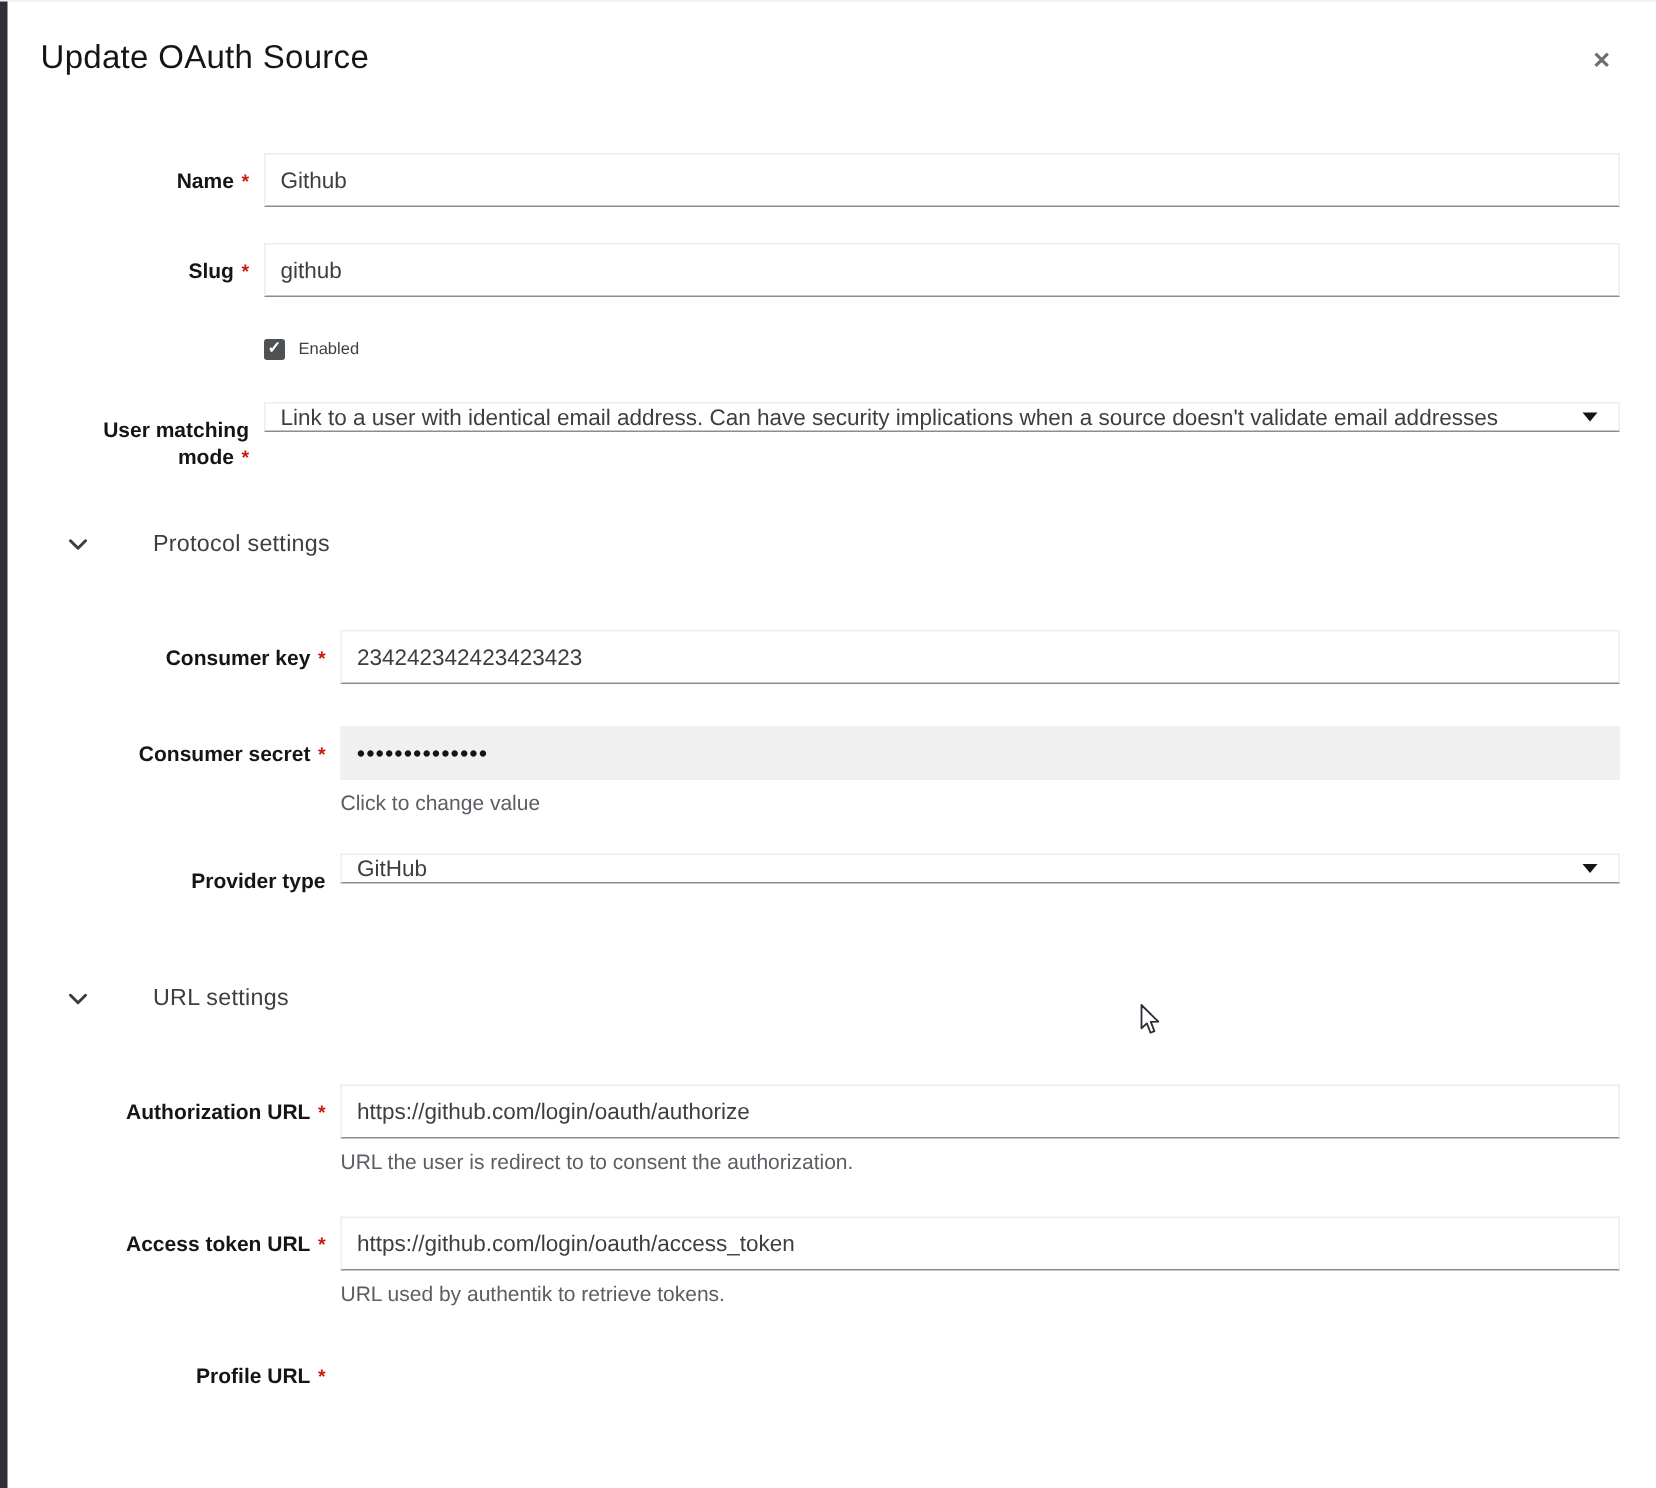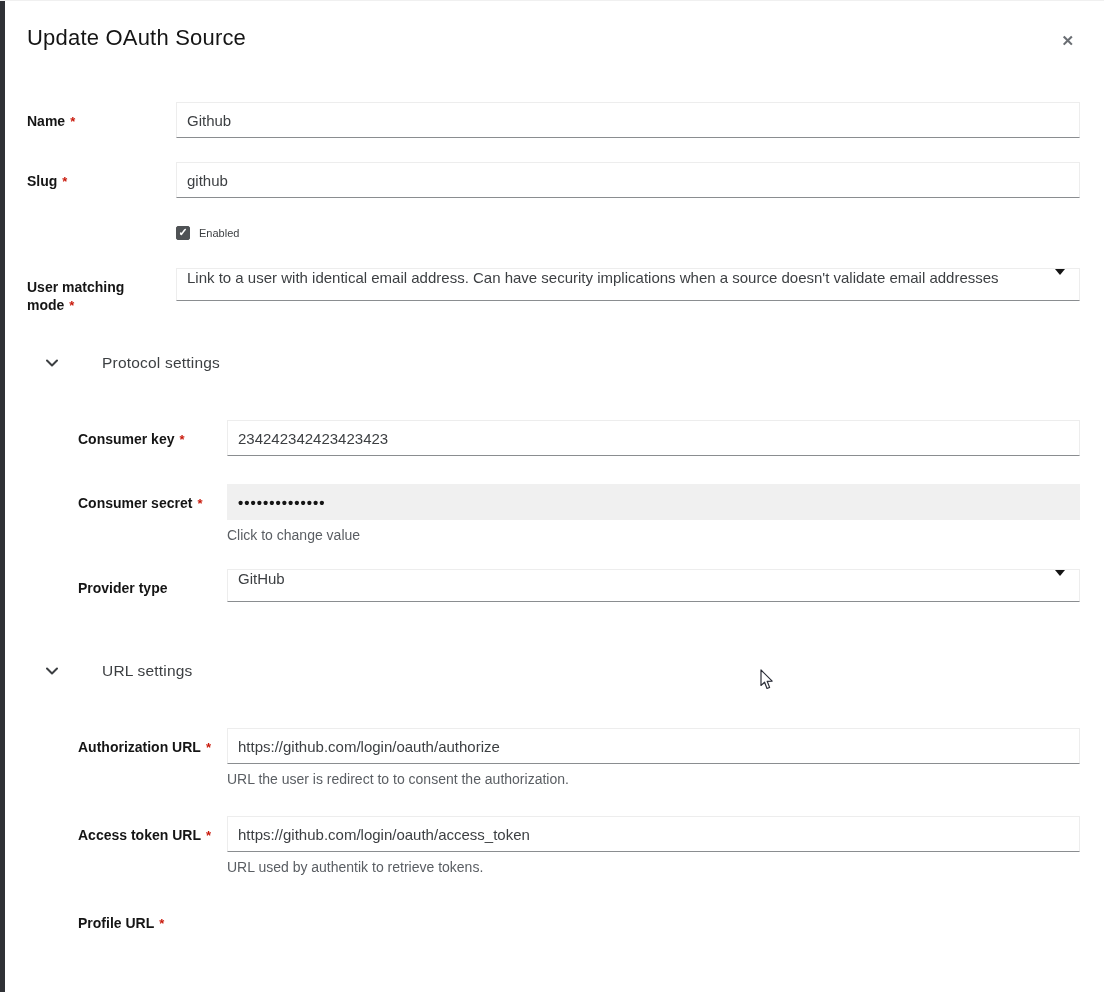--- a/index.html
+++ b/index.html
@@ -37,21 +37,21 @@
     background: none; border: none; cursor: pointer;
     color: #6a6e73; font-size: 15px; font-weight: 700;
     padding: 4px 6px; margin-top: 6px; line-height: 1;
     font-family: "Liberation Sans", sans-serif;
   }
   form.oauth-form { margin-top: 49px; }
   .form-row { display: flex; margin-bottom: 24px; }
   .form-row.nested { margin-left: 51px; }
   .label-col {
     width: 149px; flex: 0 0 149px;
-    padding-top: 10px; padding-right: 10px;
+    padding-top: 10px; padding-right: 10px; text-align: right;
   }
   .label-col label {
     font-size: 14px; font-weight: 600; color: #151515;
   }
   .req { color: #c9190b; font-size: 13px; margin-left: 5px; font-weight: 600; }
   .control-col { flex: 1 1 auto; min-width: 0; }
   .text-input {
     width: 100%; height: 36px;
     border: 1px solid #ededed;
     border-bottom: 1px solid #8a8d90;
@@ -61,25 +61,25 @@
     background: #ffffff;
     outline: none;
   }
   .text-input.disabled-look {
     background: #f0f0f0;
     border-color: #f0f0f0;
     border-bottom-color: #f0f0f0;
     font-weight: 700; letter-spacing: 1px; color: #151515;
   }
   .select-box {
-    width: 100%; height: 33px;
+    width: 100%; height: 20px;
     border: 1px solid #ededed;
     border-bottom: 1px solid #8a8d90;
     background: #ffffff;
-    display: flex; 
+    display: flex; align-items: center;
     padding: 0 14px 0 10px;
     cursor: pointer;
   }
   .select-value {
     flex: 1 1 auto; min-width: 0;
     font-size: 15px; color: #3c3f42;
     white-space: nowrap; overflow: hidden; text-overflow: ellipsis;
   }
   .caret {
     flex: 0 0 auto; margin-left: 12px;

